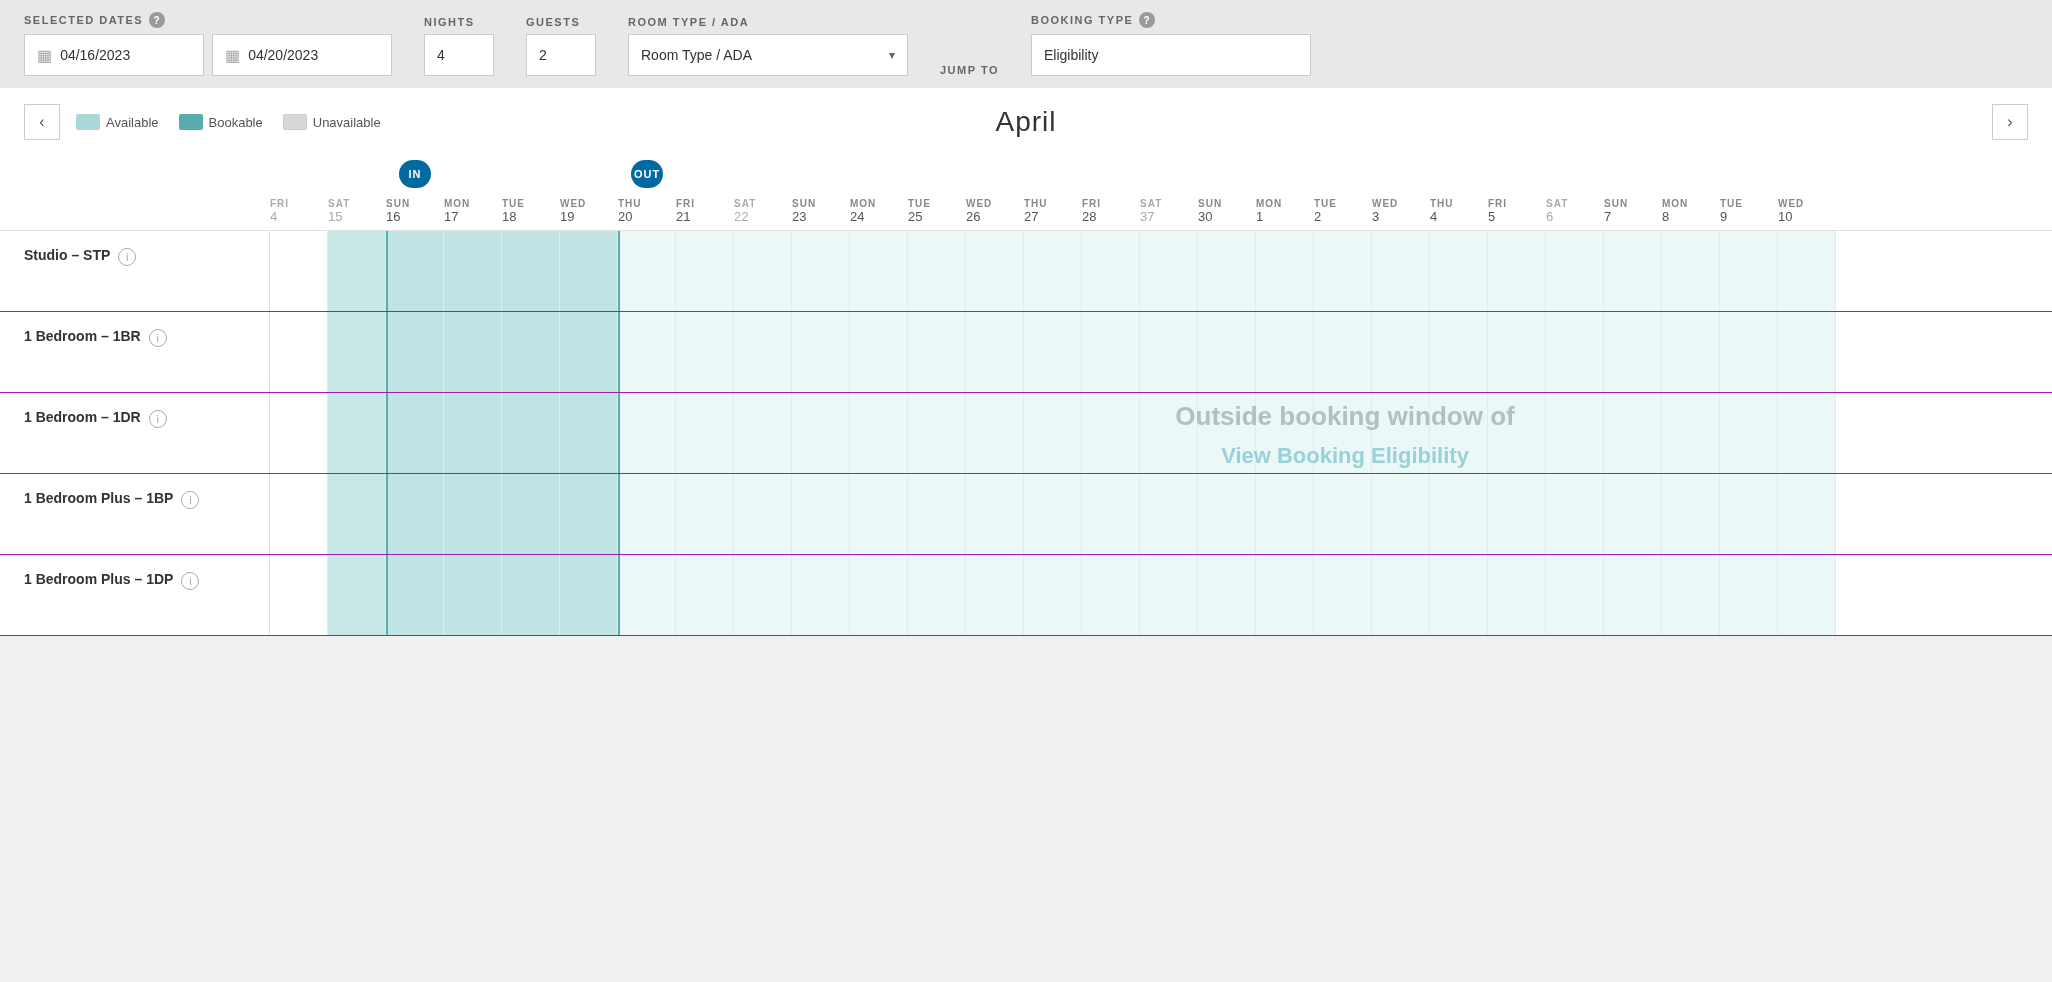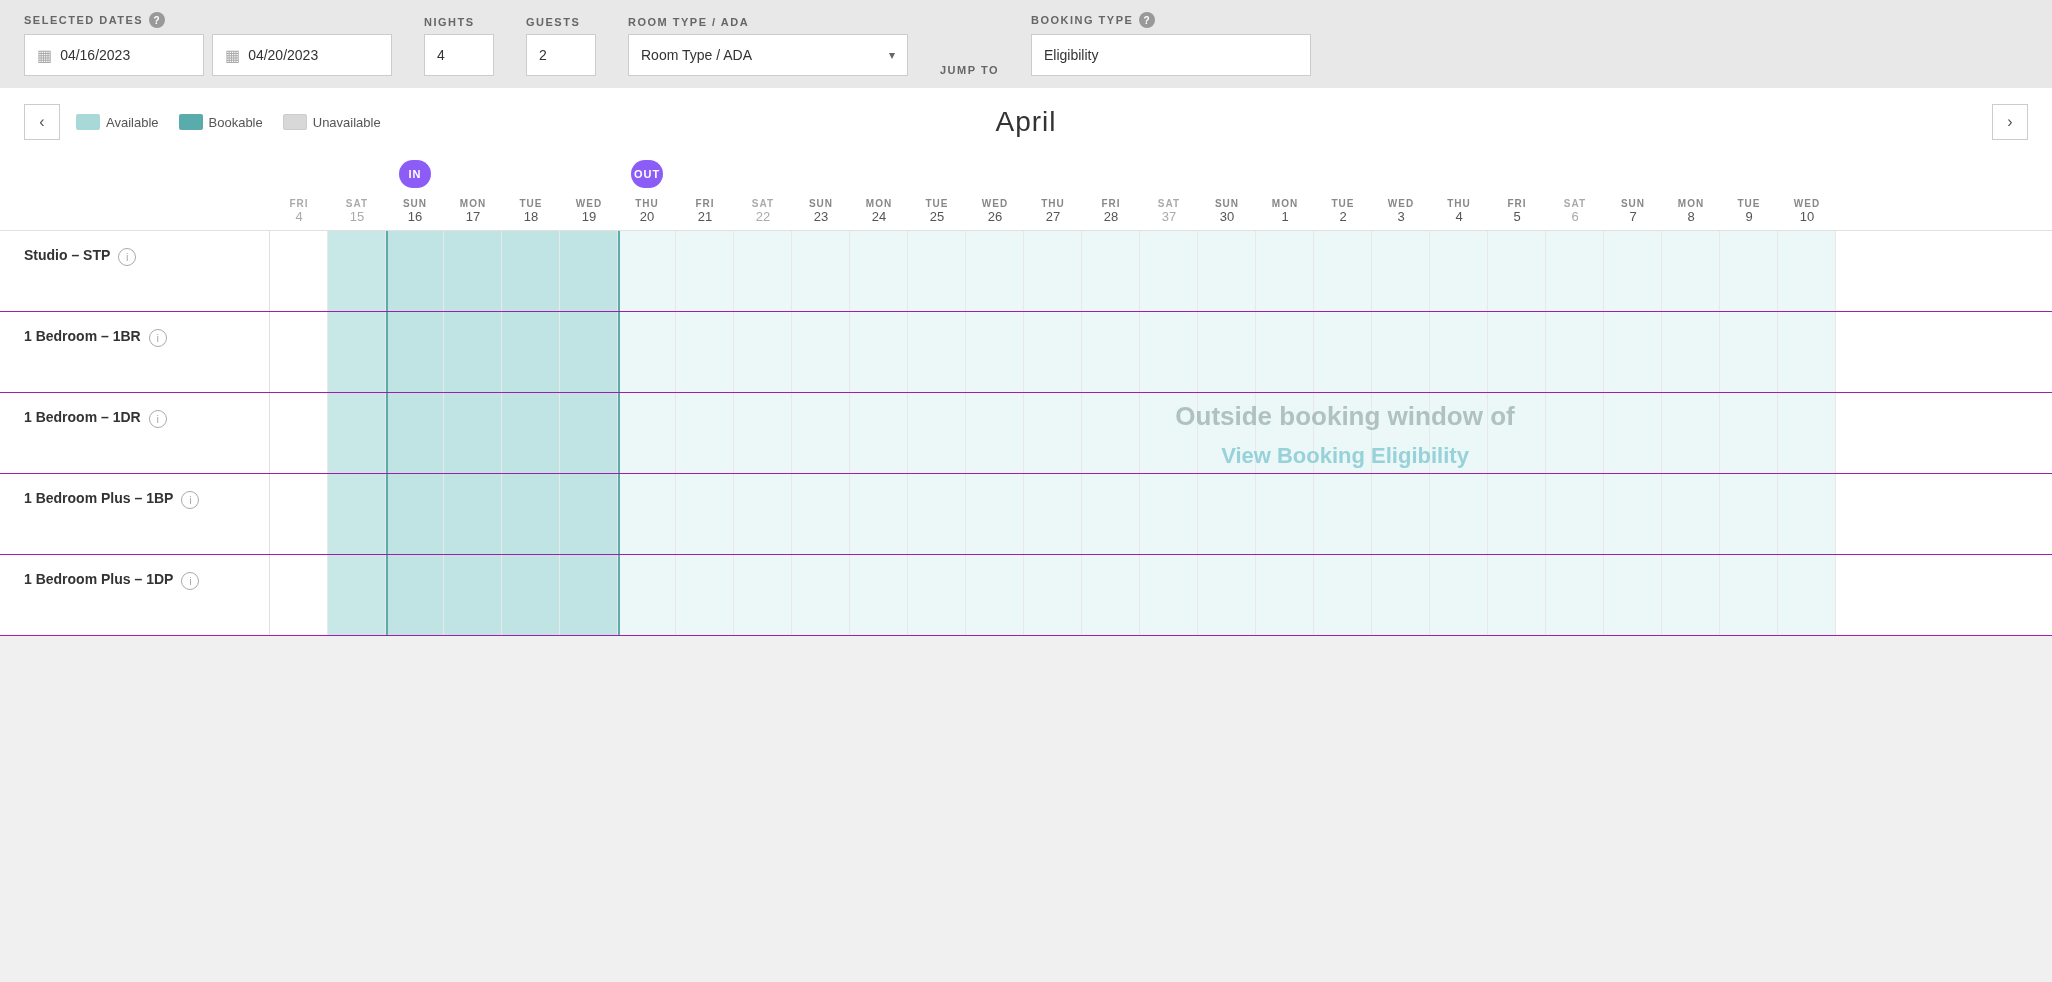--- a/index.html
+++ b/index.html
@@ -124,21 +124,20 @@
 
     
     .day-header-row {
       display: flex;
       border-bottom: 1px solid #e0e0e0;
       padding-left: 270px;
       position: relative;
     }
     .day-col-header {
       min-width: 58px;
-      text-align: center;
       padding: 6px 0;
       position: relative;
     }
     .day-name {
       font-size: 10px;
       font-weight: 600;
       letter-spacing: 1px;
       color: #888;
       text-transform: uppercase;
     }
@@ -158,21 +157,21 @@
     }
     .marker-slot {
       min-width: 58px;
       position: relative;
       display: flex;
       justify-content: center;
     }
     .marker-bubble {
       width: 32px; height: 28px;
       border-radius: 14px;
-      background: #8b5cf6;
+      background: #0369a1;
       color: white;
       font-size: 11px;
       font-weight: 700;
       display: flex;
       align-items: center;
       justify-content: center;
       letter-spacing: 1px;
       position: absolute;
       top: 4px;
     }

